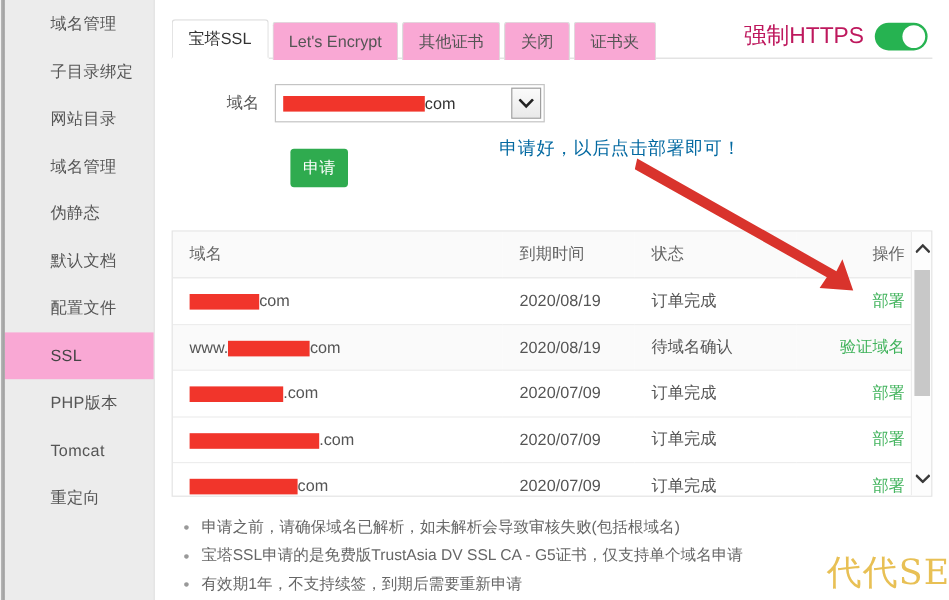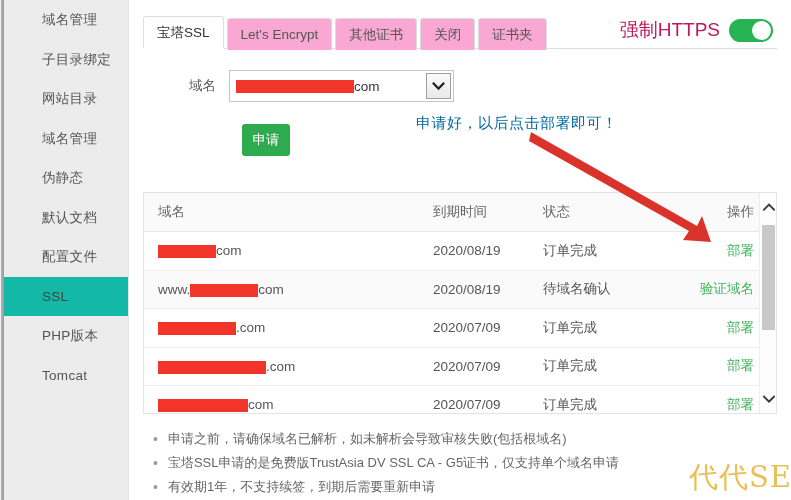--- a/index.html
+++ b/index.html
@@ -40,21 +40,21 @@
     height: 39.5px;
     line-height: 39.5px;
     padding-left: 38px;
     font-size: 13.5px;
     color: #555;
     white-space: nowrap;
     cursor: pointer;
     letter-spacing: .3px;
   }
   .side-item.active {
-    background: #14b8a6;
+    background: #f9a8d4;
     color: #444;
   }
 
   
   #main {
     position: absolute;
     left: 129px; top: 0;
     width: 662px;
     height: 500px;
     background: #ffffff;
@@ -336,20 +336,21 @@
     <div class="side-item">域名管理</div>
     <div class="side-item">子目录绑定</div>
     <div class="side-item">网站目录</div>
     <div class="side-item">域名管理</div>
     <div class="side-item">伪静态</div>
     <div class="side-item">默认文档</div>
     <div class="side-item">配置文件</div>
     <div class="side-item active">SSL</div>
     <div class="side-item">PHP版本</div>
     <div class="side-item">Tomcat</div>
+    <div class="side-item">重定向</div>
   </div>
 
 <div id="main">
 
   <div id="tabs-row">
     <div id="tabs-underline"></div>
     <div id="tabs">
         <div class="tab active">宝塔SSL</div>
         <div class="tab">Let's Encrypt</div>
         <div class="tab">其他证书</div>

